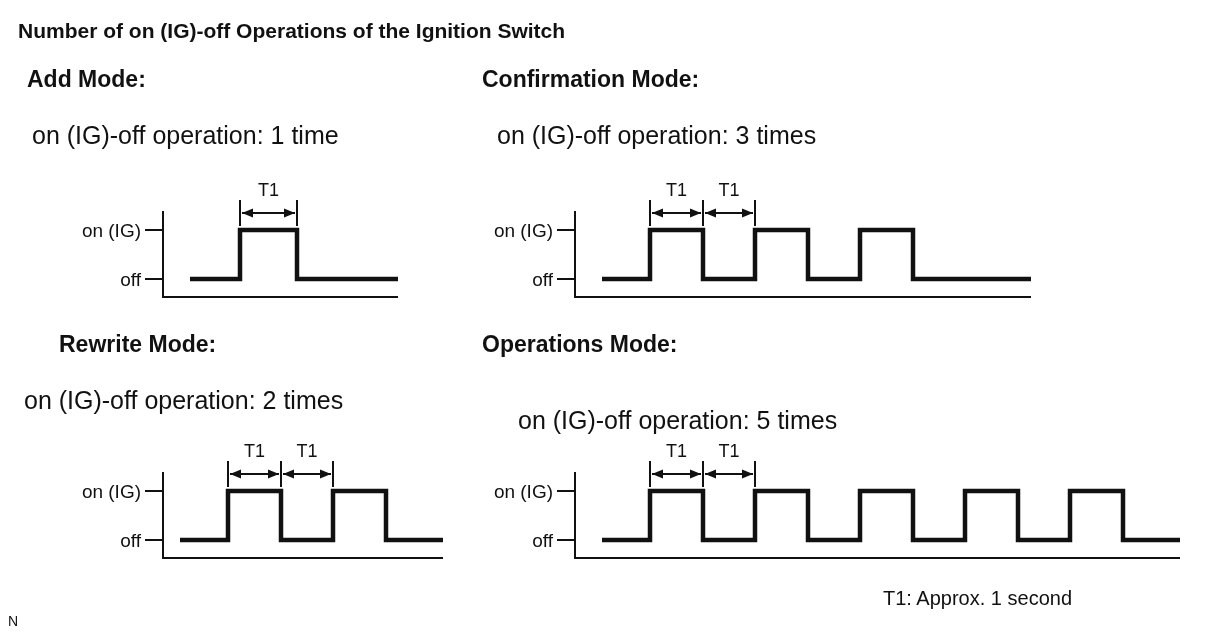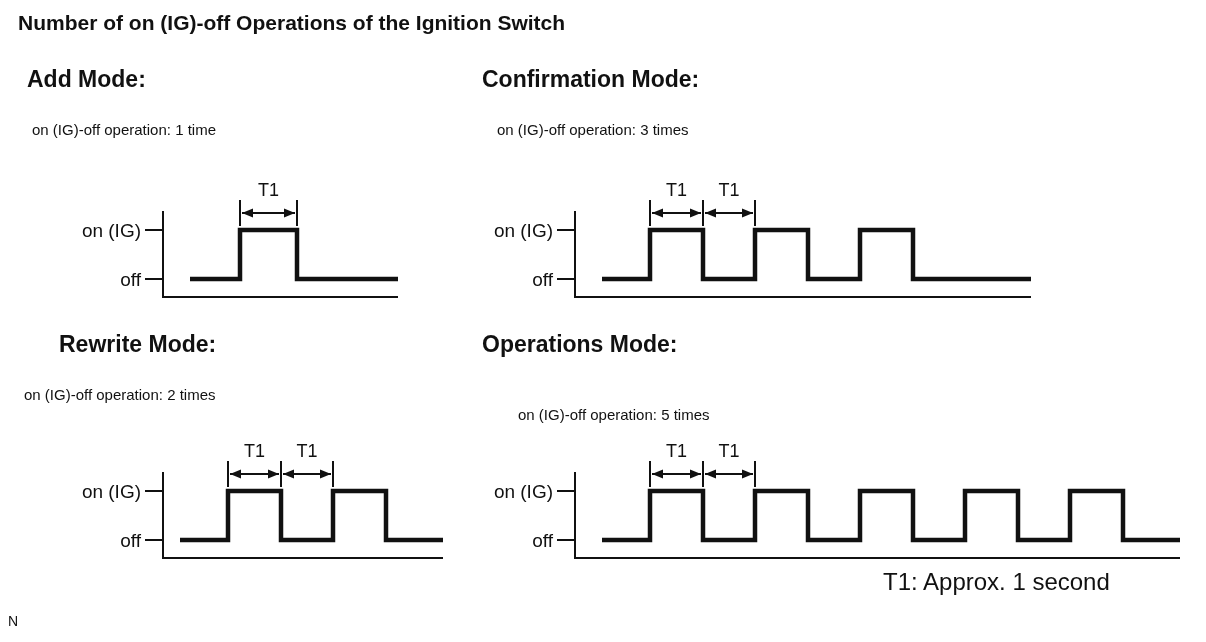--- a/index.html
+++ b/index.html
@@ -3,36 +3,36 @@
 <meta charset="utf-8">
 <style>
   html,body{margin:0;padding:0;}
   body{
     width:1206px;height:642px;position:relative;overflow:hidden;
     background:#ffffff;color:#111111;
     font-family:"Liberation Sans","DejaVu Sans",sans-serif;
     -webkit-font-smoothing:antialiased;
   }
   .abs{position:absolute;white-space:nowrap;}
-  .title{left:18px;top:11px;font-size:21px;font-weight:bold;text-align:right;}
+  .title{left:18px;top:19px;font-size:21px;font-weight:bold;text-align:right;}
   .heading{font-size:23px;font-weight:bold;}
-  .subtitle{font-size:15px;}
+  .subtitle{font-size:25px;}
   .h-add{left:27px;top:66px;}
   .s-add{left:32px;top:121px;}
   .h-confirmation{left:482px;top:66px;}
   .s-confirmation{left:497px;top:121px;}
   .h-rewrite{left:27px;top:331px;margin-left:32px;}
   .s-rewrite{left:24px;top:386px;}
   .h-prohibition{left:482px;top:331px;}
   .s-prohibition{left:518px;top:386px;margin-top:20px;}
   .w-add{left:60px;top:180px;}
   .w-confirmation{left:472px;top:180px;}
   .w-rewrite{left:60px;top:441px;}
   .w-prohibition{left:472px;top:441px;}
-  .footnote{left:883px;top:568px;font-size:24px;}
+  .footnote{left:883px;top:587px;font-size:20px;}
   .page-marker{left:8px;top:613px;font-size:14px;}
   svg{display:block;}
 </style>
 </head>
 <body>
 
 <div class="abs title">Number of on (IG)-off Operations of the Ignition Switch</div>
 
 <div class="abs heading h-add">Add Mode:</div>
 <div class="abs subtitle s-add">on (IG)-off operation: 1 time</div>

